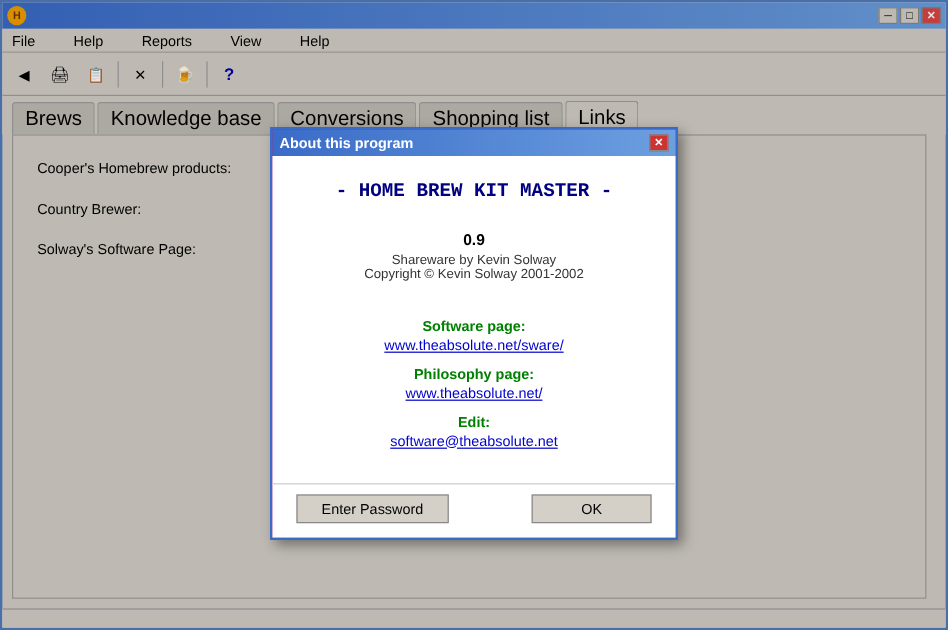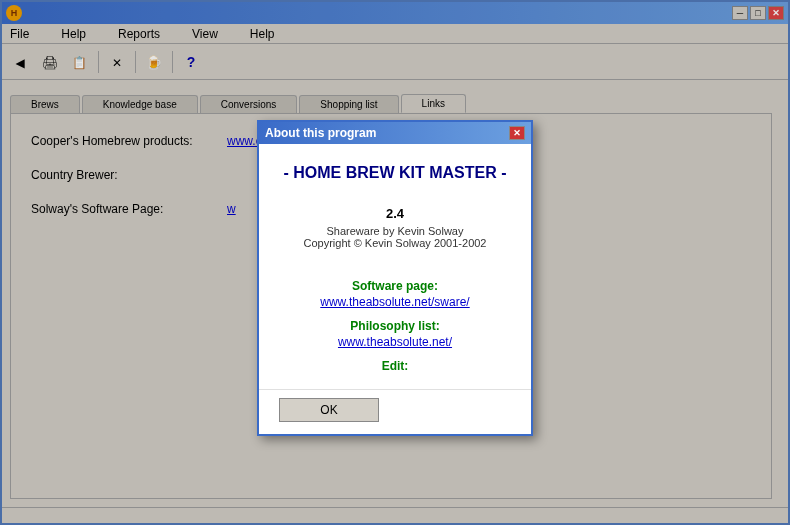--- a/index.html
+++ b/index.html
@@ -117,33 +117,32 @@
 
     
     .tabs {
       display: flex;
       align-items: flex-end;
       padding: 4px 8px 0 8px;
       background: #d4d0c8;
       gap: 2px;
     }
     .tab {
-      padding: 3px 20px;
+      padding: 3px 10px;
       border: 1px solid #a0a0a0;
       border-bottom: none;
       background: #c0bdb5;
       cursor: pointer;
-      font-size: 10px;
+      font-size: 17px;
       border-radius: 3px 3px 0 0;
     }
     .tab.active {
       background: #d4d0c8;
       border-bottom: 1px solid #d4d0c8;
       font-weight: normal;
-      margin-top: 10px;
     }
 
     
     .content {
       flex: 1;
       background: #d4d0c8;
       border: 1px solid #a0a0a0;
       margin: 0 16px 8px 8px;
       padding: 20px;
       display: flex;
@@ -185,21 +184,21 @@
       top: 0; left: 0; right: 0; bottom: 0;
       background: rgba(0,0,0,0.1);
       display: flex;
       align-items: center;
       justify-content: center;
       z-index: 100;
     }
 
     
     .about-dialog {
-      width: 276px;
+      width: 340px;
       background: #be185d;
       border: 2px solid #3a6bc8;
       box-shadow: 4px 4px 10px rgba(0,0,0,0.4);
       position: relative;
       margin-top: 30px;
     }
     .about-title-bar {
       background: linear-gradient(to right, #3a6bc8, #6ca0e0);
       height: 22px;
       display: flex;
@@ -216,21 +215,21 @@
     }
     .about-content {
       padding: 20px 20px 14px 20px;
       text-align: center;
       background: #ffffff;
     }
     .about-title-text {
       font-size: 16px;
       font-weight: bold;
       color: #000080;
-      font-family: Liberation Sans, sans-serif;
+      font-family: Liberation Mono, monospace;
       margin-bottom: 24px;
     }
     .about-version {
       font-size: 13px;
       font-weight: bold;
       color: #000;
       margin-bottom: 4px;
     }
     .about-shareware {
       font-size: 11px;
@@ -371,34 +370,36 @@
   <div class="modal-overlay">
     <div class="about-dialog">
 
       <div class="about-title-bar">
         <span>About this program</span>
         <div class="title-btn close">✕</div>
       </div>
 
       <div class="about-content">
         <div class="about-title-text">- HOME BREW KIT MASTER -</div>
-        <div class="about-version">2.4</div>
+        <div class="about-version">0.9</div>
         <div class="about-shareware">
           <span>Shareware by Kevin Solway</span><br>
           <span>Copyright © Kevin Solway 2001-2002</span>
         </div>
 
         <div class="about-section-title">Software page:</div>
         <span class="about-link">www.theabsolute.net/sware/</span>
 
-        <div class="about-section-title">Philosophy list:</div>
+        <div class="about-section-title">Philosophy page:</div>
         <span class="about-link">www.theabsolute.net/</span>
 
         <div class="about-email-title">Edit:</div>
+        <span class="about-email">software@theabsolute.net</span>
       </div>
 
       <div class="about-buttons">
+        <button class="dialog-btn">Enter Password</button>
         <button class="dialog-btn">OK</button>
       </div>
     </div>
   </div>
 
 </div>
 
 </body></html>

